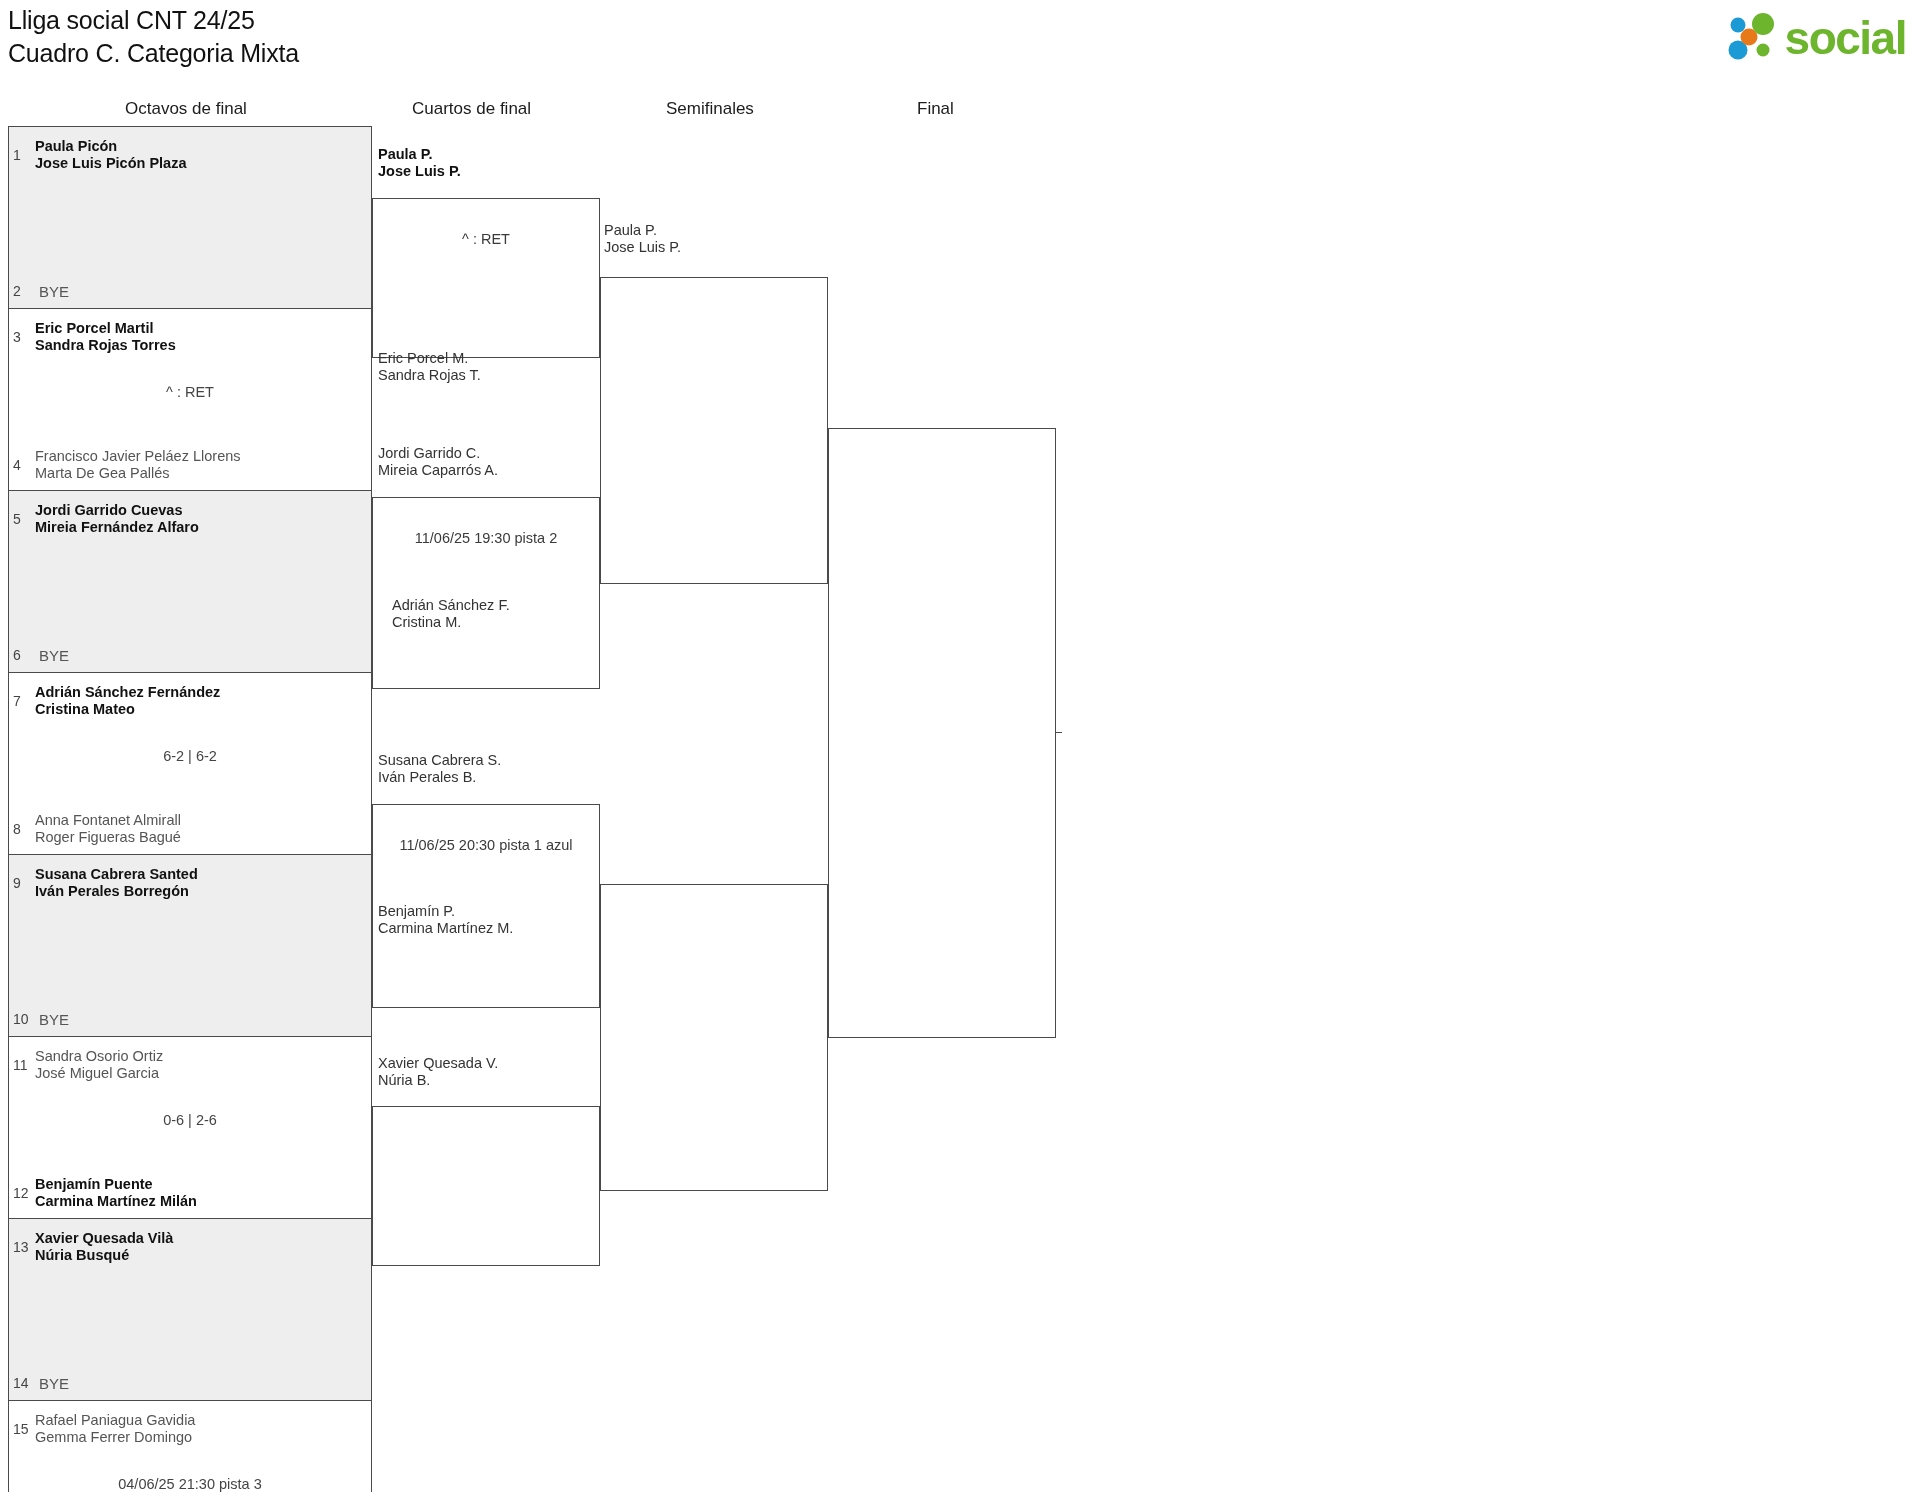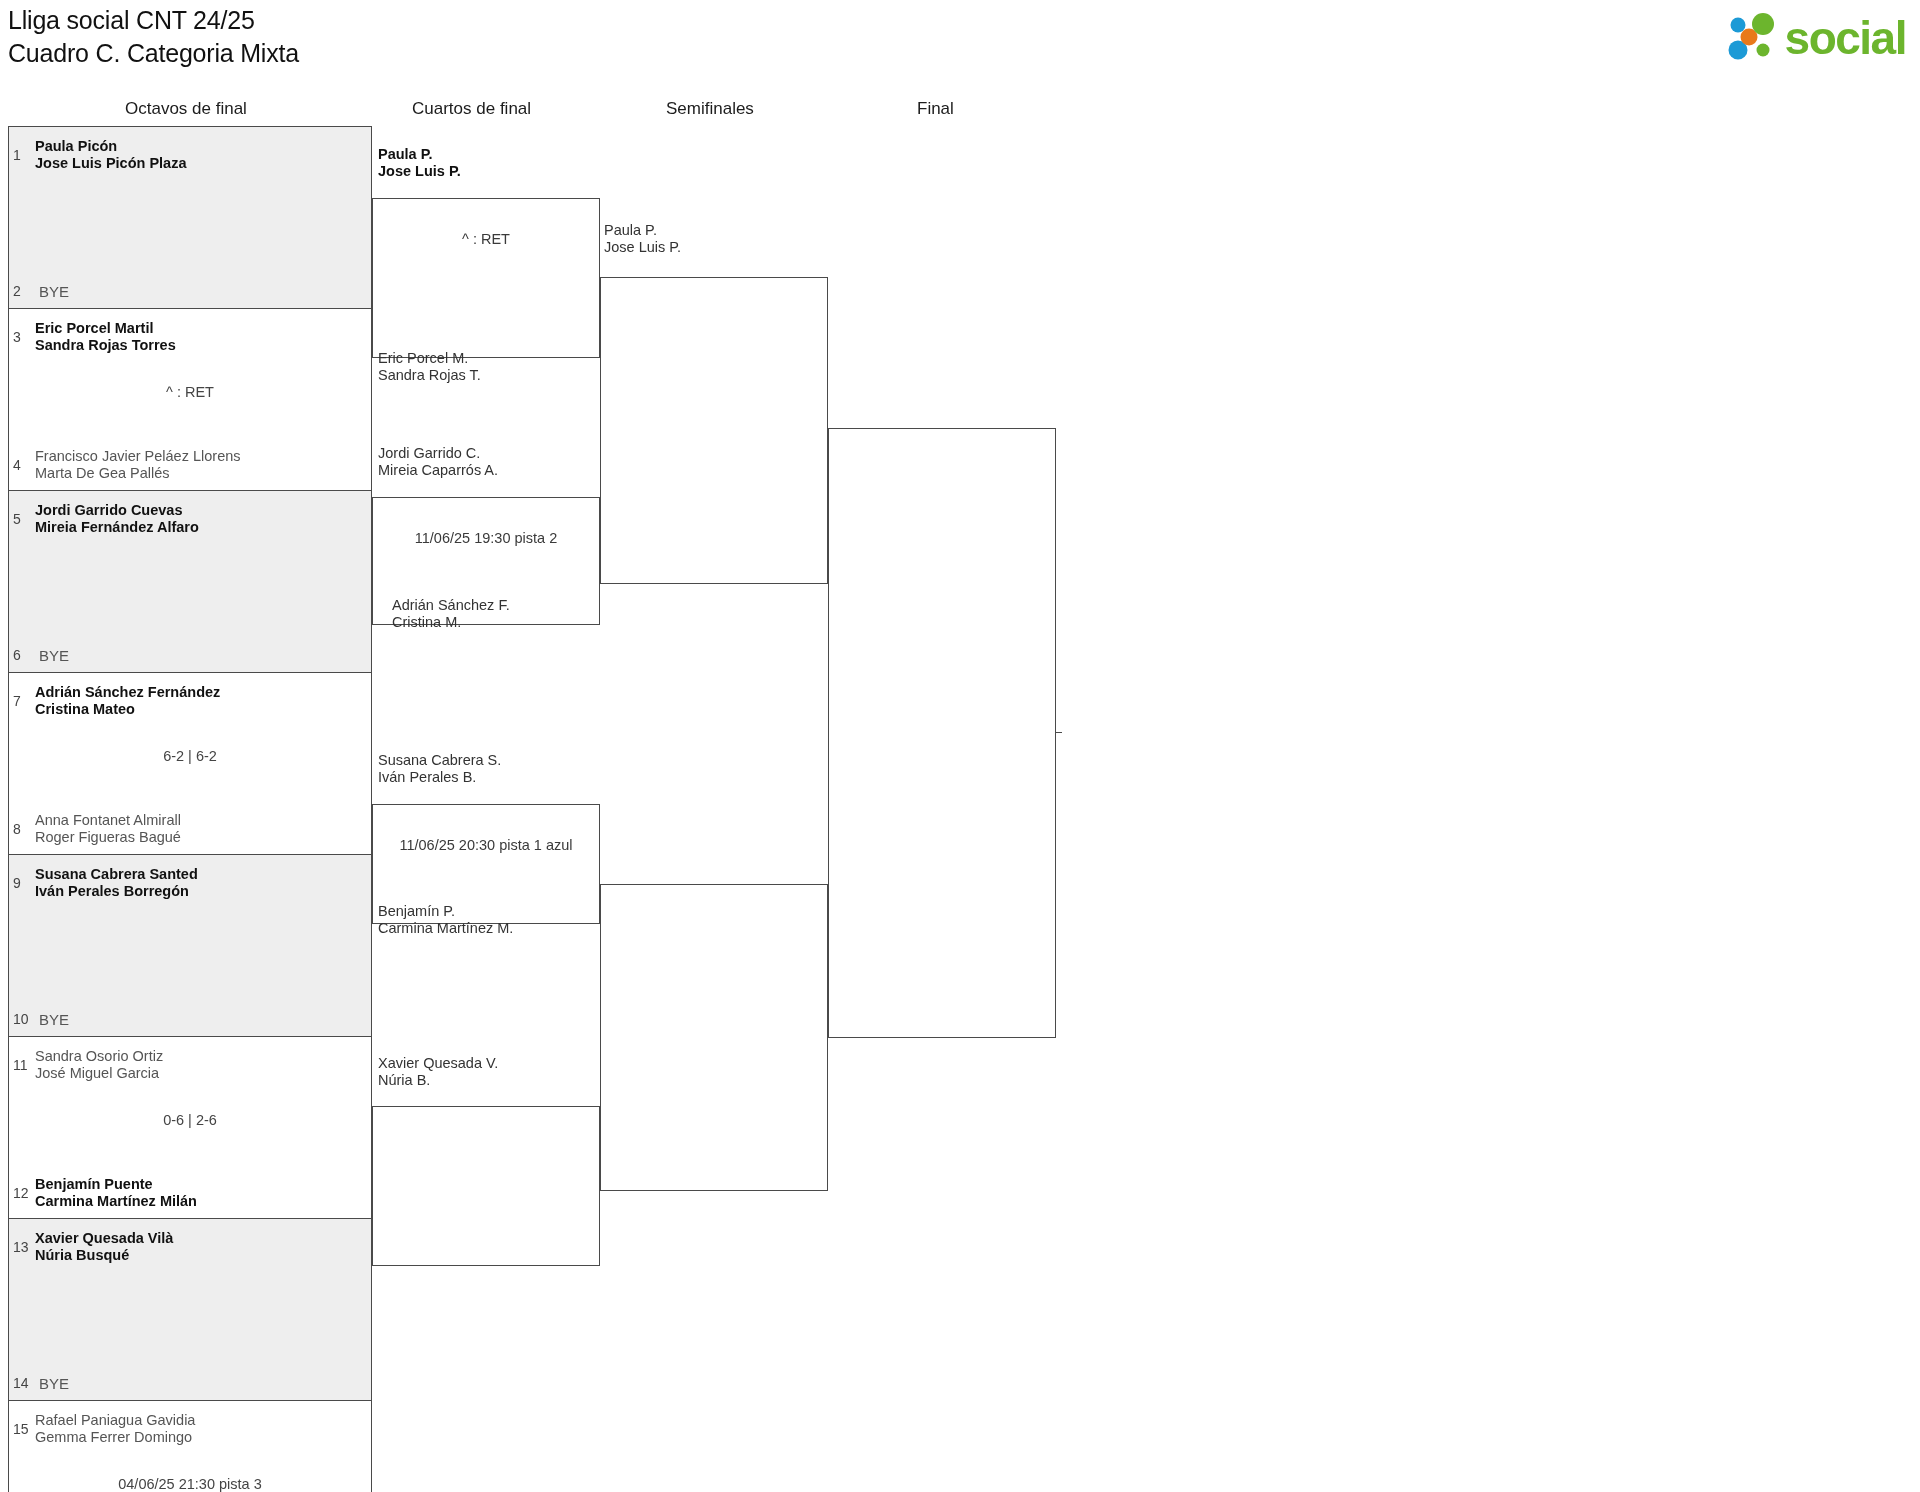--- a/index.html
+++ b/index.html
@@ -191,33 +191,33 @@
   </div>
   <div class="adv plain" style="left:378px;top:314px;margin-top:36px;">
     <div>Eric Porcel M.</div>
     <div>Sandra Rojas T.</div>
   </div>
 
   <div class="adv plain" style="left:378px;top:445px;">
     <div>Jordi Garrido C.</div>
     <div>Mireia Caparrós A.</div>
   </div>
-  <div class="mbox" style="left:372px;top:497px;width:228px;height:128px;">
+  <div class="mbox" style="left:372px;top:497px;width:228px;height:192px;">
     <div class="mlabel" style="top:32px;">11/06/25 19:30 pista 2</div>
   </div>
   <div class="adv plain" style="left:392px;top:597px;">
     <div>Adrián Sánchez F.</div>
     <div>Cristina M.</div>
   </div>
 
   <div class="adv plain" style="left:378px;top:752px;">
     <div>Susana Cabrera S.</div>
     <div>Iván Perales B.</div>
   </div>
-  <div class="mbox" style="left:372px;top:804px;width:228px;height:120px;">
+  <div class="mbox" style="left:372px;top:804px;width:228px;height:204px;">
     <div class="mlabel" style="top:32px;">11/06/25 20:30 pista 1 azul</div>
   </div>
   <div class="adv plain" style="left:378px;top:903px;">
     <div>Benjamín P.</div>
     <div>Carmina Martínez M.</div>
   </div>
 
   <div class="adv plain" style="left:378px;top:1055px;">
     <div>Xavier Quesada V.</div>
     <div>Núria B.</div>

